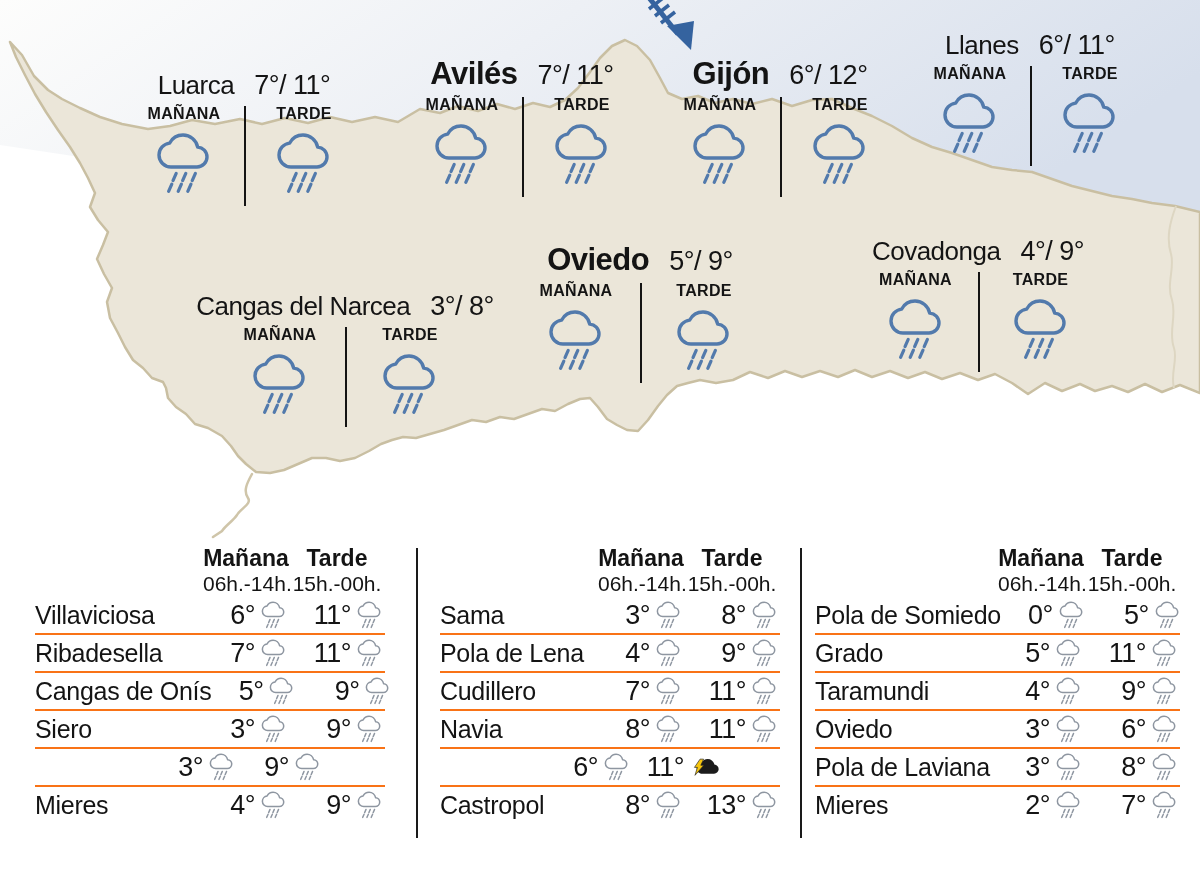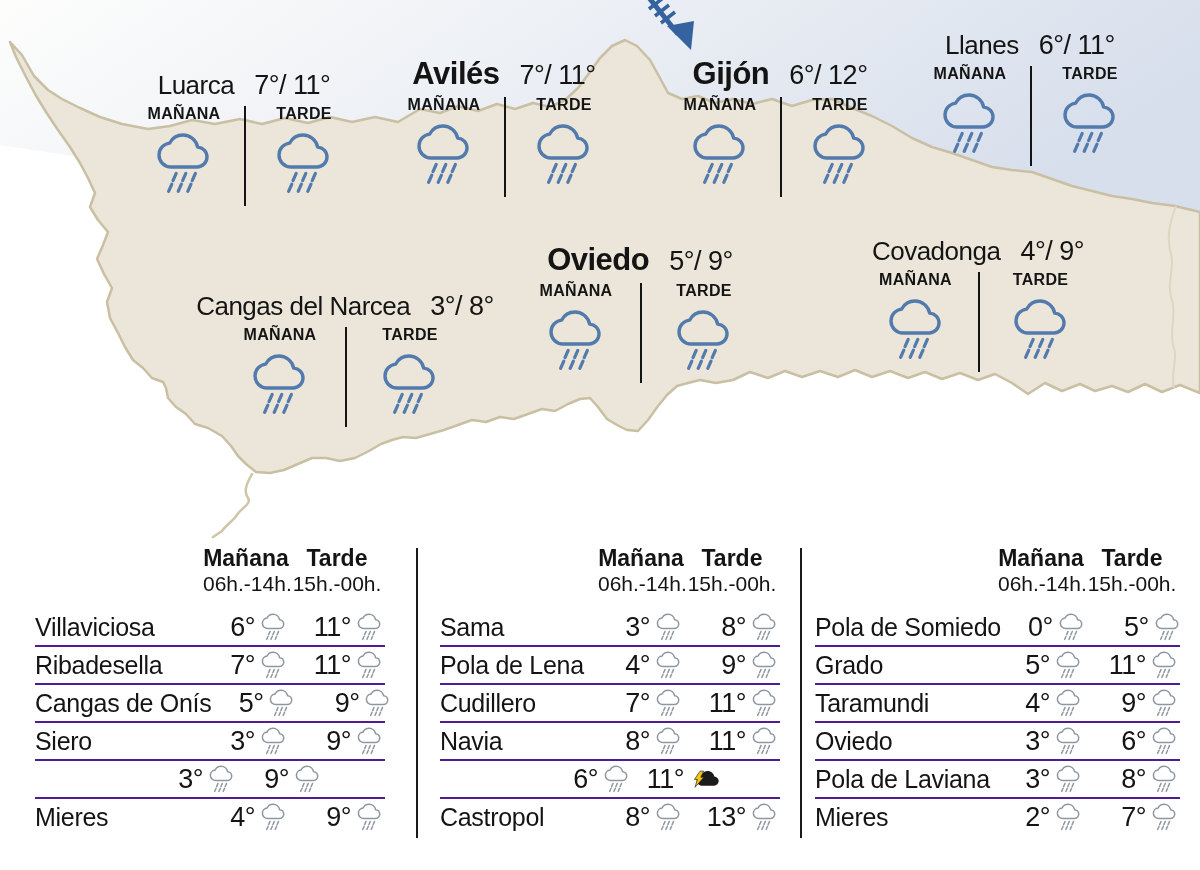--- a/index.html
+++ b/index.html
@@ -21,25 +21,25 @@
   .icon-big{width:56px;height:63px;margin-top:9px;color:#527aac;}
   .st-divider{position:absolute;left:50%;top:1px;height:100px;width:2px;background:#141414;}
 
   
   .wcol{position:absolute;top:545px;z-index:2;}
   .col-1{left:35px;width:350px;}
   .col-2{left:440px;width:340px;}
   .col-3{left:815px;width:365px;}
   .grid{display:grid;grid-template-columns:1fr 52px 34px 62px 34px;align-items:center;}
   .hdr{height:26px;font-size:23px;font-weight:700;}
-  .sub{height:26px;font-size:21px;margin-bottom:12px;}
+  .sub{height:26px;font-size:21px;margin-bottom:0;}
   .hm{grid-column:2/4;text-align:center;}
   .ht{grid-column:4/6;text-align:center;}
   .row{height:36px;}
-  .row.sep{border-bottom:2px solid #4c1d95;}
+  .row.sep{border-bottom:2px solid #f97316;}
   .town{font-size:25px;letter-spacing:-0.3px;white-space:nowrap;}
   .tv{justify-self:end;font-size:27px;letter-spacing:-0.5px;}
   .ic{justify-self:start;padding-left:6px;display:flex;align-items:center;}
   .icon-small{width:25px;height:28px;color:#8e96a1;}
   .icon-storm{width:29px;height:19px;}
   .vdiv{position:absolute;top:548px;height:290px;width:2px;background:#1a1a1a;z-index:2;}
   .vdiv-1{left:416px;}
   .vdiv-2{left:800px;}
 </style>
 </head>
@@ -97,21 +97,21 @@
       <div class="st-divider"></div>
       <div class="st-col">
         <span class="period">TARDE</span>
         <svg class="icon-big" viewBox="-1.5 2.5 28 31.5">
             <use href="#cloud-rain"></use>
           </svg>
       </div>
     </div>
   </div>
 
-  <div class="station" style="left:384px;top:56px;width:240px;">
+  <div class="station" style="left:402px;top:56px;width:240px;">
     <div class="st-head">
       <span class="city big">Avilés</span>
       <span class="temps">7°/ 11°</span>
     </div>
     <div class="st-cols">
       <div class="st-col">
         <span class="period">MAÑANA</span>
         <svg class="icon-big" viewBox="-1.5 2.5 28 31.5">
             <use href="#cloud-rain"></use>
           </svg>

